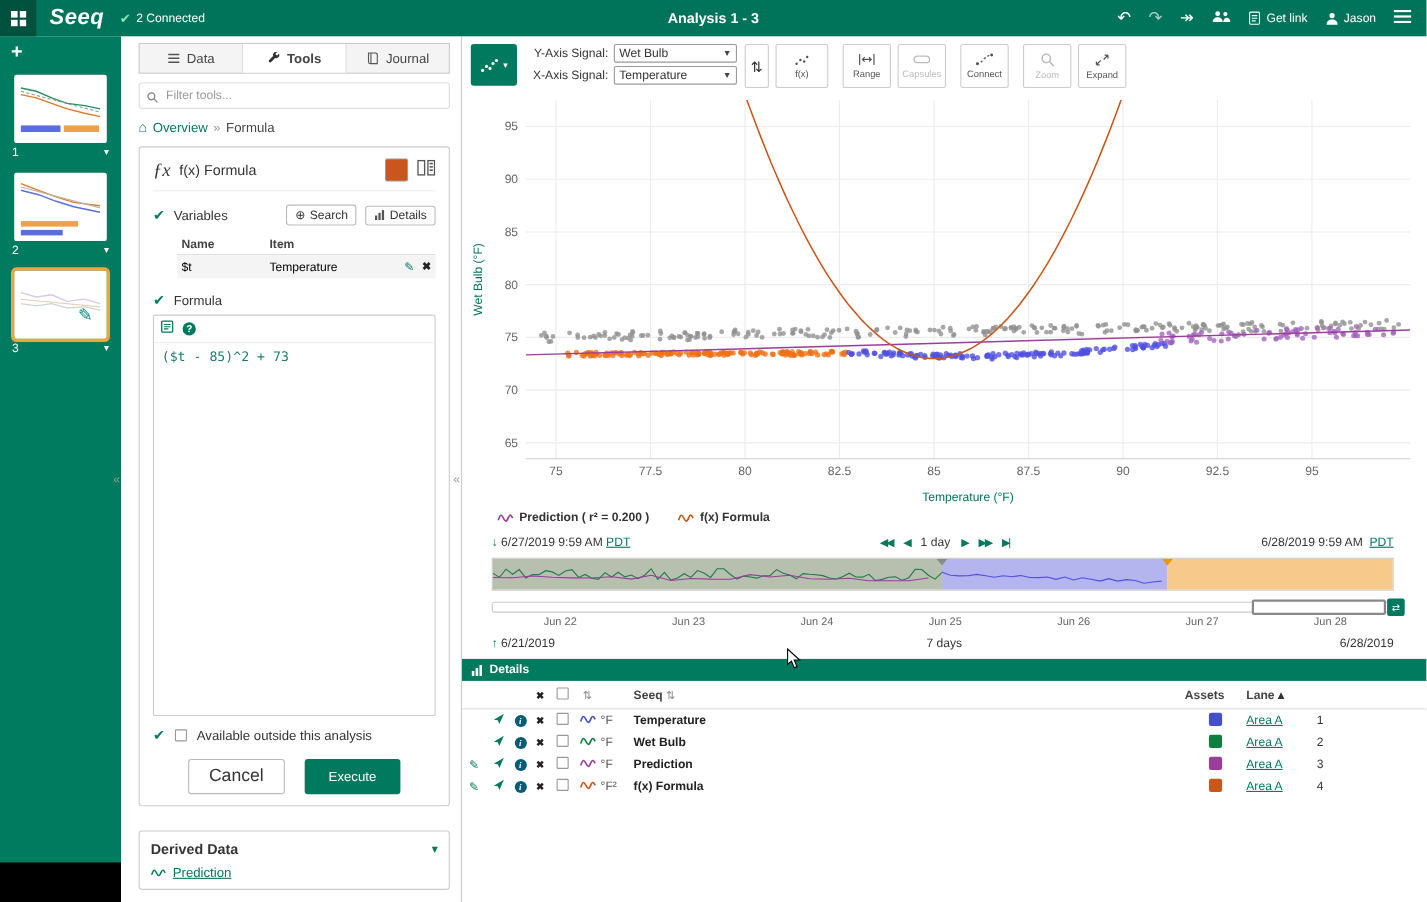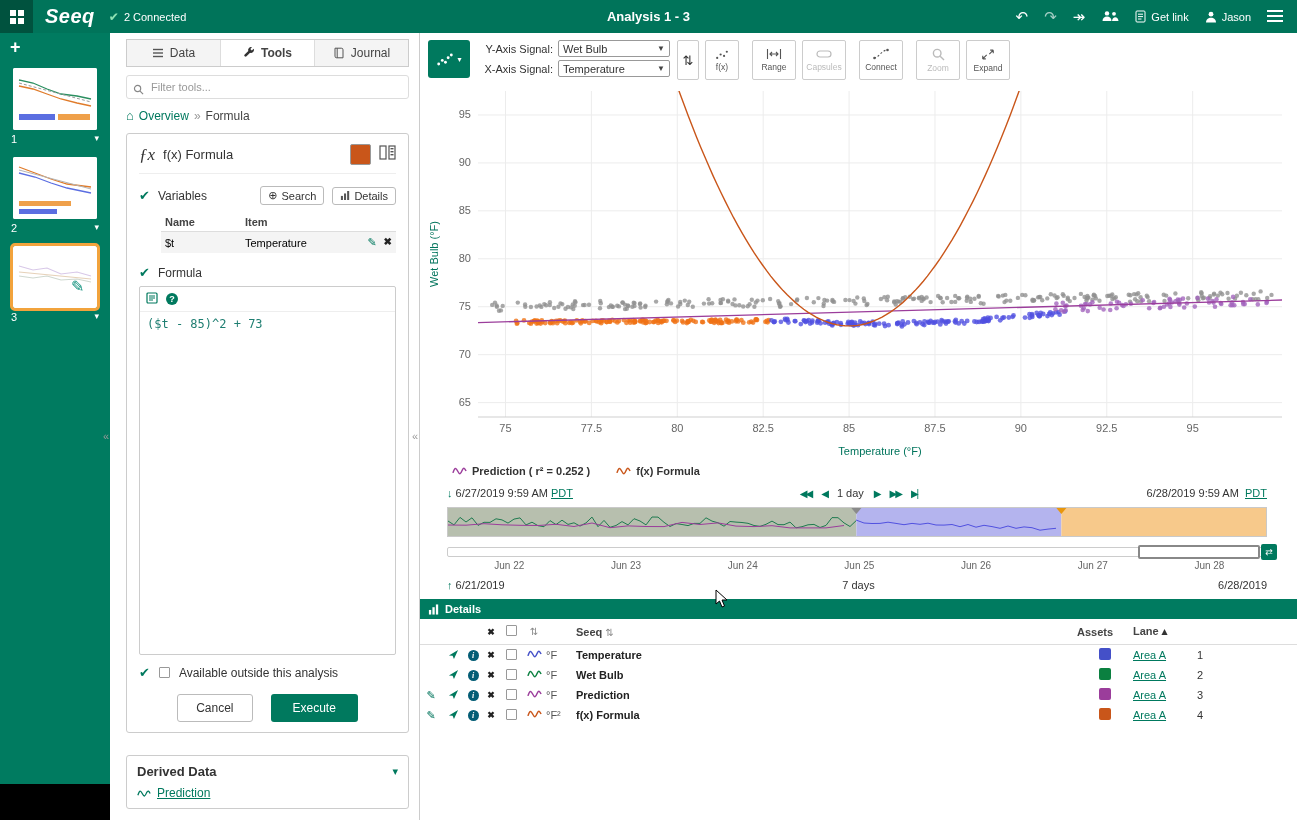--- a/index.html
+++ b/index.html
@@ -60,21 +60,21 @@
   .pencil { color:#00795e; cursor:pointer; font-size:11px; }
   .xdel { color:#222; cursor:pointer; font-size:10px; font-weight:bold; }
   .editor { border:1px solid #ccc; border-radius:2px; margin-top:6px; flex:1; display:flex; flex-direction:column; }
   .ed-toolbar { display:flex; align-items:center; gap:8px; padding:3px 6px; border-bottom:1px solid #eee; }
   .qmark { width:12px; height:12px; border-radius:50%; background:#00795e; color:#fff; font-size:9px; font-weight:bold; display:flex; align-items:center; justify-content:center; cursor:pointer; }
   .ed-text { padding:5px 7px; font-family:"DejaVu Sans Mono", monospace; font-size:12px; color:#1e7e71; flex:1; cursor:text; }
   .chk-row { display:flex; align-items:center; gap:9px; margin-top:10px; }
   .cbx { display:inline-block; width:11px; height:11px; border:1px solid #999; background:#fff; border-radius:1px; }
   .chk-label { font-size:12px; color:#333; }
   .btn-row { display:flex; justify-content:center; gap:18px; margin-top:14px; }
-  .btn-cancel { border:1px solid #bbb; border-radius:3px; background:#fff; color:#333; font-size:12px; padding:6px 18px; cursor:pointer; font-family:"Liberation Sans",sans-serif; }
+  .btn-cancel { border:1px solid #bbb; border-radius:3px; background:#fff; color:#333; font-size:16px; padding:6px 18px; cursor:pointer; font-family:"Liberation Sans",sans-serif; }
   .btn-exec { border:none; border-radius:3px; background:#00795e; color:#fff; font-size:12px; padding:6px 22px; cursor:pointer; font-family:"Liberation Sans",sans-serif; }
 
   .derived { border:1px solid #ccc; border-radius:3px; margin-top:22px; padding:8px 10px; }
   .dv-head { display:flex; align-items:center; }
   .dv-title { font-size:13px; color:#333; font-weight:bold; flex:1; }
   .dv-chev { color:#00795e; font-size:11px; cursor:pointer; }
   .dv-sub { font-size:10px; color:#888; margin-top:2px; padding-bottom:6px; border-bottom:1px solid #eee; }
   .dv-item { display:flex; align-items:center; gap:6px; margin-top:7px; }
   .dv-link { color:#00795e; font-size:12px; text-decoration:underline; cursor:pointer; }
 
@@ -87,21 +87,21 @@
   .axrow { display:flex; align-items:center; gap:5px; font-size:11px; color:#333; }
   .axrow .lbl { width:76px; text-align:right; }
   .selbox { width:112px; height:17px; border:1px solid #999; border-radius:2px; background:#fff; display:flex; align-items:center; font-size:11px; padding:0 4px; cursor:pointer; }
   .selbox .txt { flex:1; }
   .selbox .arr { font-size:8px; color:#444; }
   .tool-btn { width:44px; height:40px; border:1px solid #ccc; background:#fff; border-radius:2px; display:flex; flex-direction:column; align-items:center; justify-content:center; gap:2px; cursor:pointer; margin-left:-1px; }
   .tool-btn.first { margin-left:6px; }
   .tbtn-label { font-size:8.5px; color:#555; }
   .tool-btn.disabled .tbtn-label { color:#bbb; }
   .btn-swap { width:22px; height:40px; border:1px solid #ccc; border-radius:2px; background:#fff; color:#333; font-size:13px; display:flex; align-items:center; justify-content:center; cursor:pointer; }
-  .btn-fxs { width:34px;align-items:center; }
+  .btn-fxs { width:48px;align-items:center; }
 
   .chart-svg { display:block; margin-left:6px; }
   .tick { font-size:11px; fill:#666; font-family:"Liberation Sans",sans-serif; }
   .axis { font-size:11px; fill:#00745c; font-family:"Liberation Sans",sans-serif; }
 
   .legend-row { display:flex; gap:26px; padding-left:32px; height:20px; align-items:center; }
   .legend-item { display:flex; align-items:center; gap:5px; font-size:11px; font-weight:bold; color:#333; }
 
   .datenav { position:relative; display:flex; align-items:center; height:20px; padding:0 30px 0 27px; font-size:11px; color:#333; margin-top:2px; }
   .gicon { color:#00795e; font-weight:bold; }
@@ -1154,21 +1154,21 @@
           <polyline points="52.0,239.6 856.0,217.0" fill="none" stroke="#9b3d9b" stroke-width="1.3"></polyline>
           <path d="M216.9 -102.3 L221.0 -88.6 L225.2 -75.2 L229.3 -62.1 L233.4 -49.2 L237.5 -36.7 L241.7 -24.4 L245.8 -12.4 L249.9 -0.6 L254.0 10.8 L258.2 22.0 L262.3 32.9 L266.4 43.5 L270.5 53.9 L274.6 64.0 L278.8 73.8 L282.9 83.3 L287.0 92.6 L291.1 101.5 L295.3 110.2 L299.4 118.6 L303.5 126.8 L307.6 134.7 L311.8 142.3 L315.9 149.6 L320.0 156.6 L324.1 163.4 L328.2 169.9 L332.4 176.1 L336.5 182.0 L340.6 187.7 L344.7 193.1 L348.9 198.2 L353.0 203.0 L357.1 207.6 L361.2 211.8 L365.4 215.8 L369.5 219.6 L373.6 223.0 L377.7 226.2 L381.8 229.1 L386.0 231.7 L390.1 234.1 L394.2 236.1 L398.3 237.9 L402.5 239.5 L406.6 240.7 L410.7 241.7 L414.8 242.4 L419.0 242.8 L423.1 242.9 L427.2 242.8 L431.3 242.4 L435.4 241.7 L439.6 240.7 L443.7 239.5 L447.8 237.9 L451.9 236.1 L456.1 234.1 L460.2 231.7 L464.3 229.1 L468.4 226.2 L472.6 223.0 L476.7 219.6 L480.8 215.8 L484.9 211.8 L489.0 207.6 L493.2 203.0 L497.3 198.2 L501.4 193.1 L505.5 187.7 L509.7 182.0 L513.8 176.1 L517.9 169.9 L522.0 163.4 L526.2 156.6 L530.3 149.6 L534.4 142.3 L538.5 134.7 L542.6 126.8 L546.8 118.6 L550.9 110.2 L555.0 101.5 L559.1 92.6 L563.3 83.3 L567.4 73.8 L571.5 64.0 L575.6 53.9 L579.8 43.5 L583.9 32.9 L588.0 22.0 L592.1 10.8 L596.2 -0.6 L600.4 -12.4 L604.5 -24.4 L608.6 -36.7 L612.7 -49.2 L616.9 -62.1 L621.0 -75.2 L625.1 -88.6 L629.2 -102.3" fill="none" stroke="#c9561a" stroke-width="1.4"></path>
         </g>
       </svg>
 
     <div class="legend-row">
       <span class="legend-item">
         <svg class="wave" width="15" height="10" viewBox="0 0 16 10" style="color: rgb(155, 61, 155);">
             <path d="M1 7 C3 1 4 1 6 5 C8 9 9 9 11 4 C12.5 1 13.5 2 15 5" fill="none" stroke="currentColor" stroke-width="1.6"></path>
           </svg>
-        <span>Prediction ( r² = 0.252 )</span>
+        <span>Prediction ( r² = 0.200 )</span>
       </span>
       <span class="legend-item">
         <svg class="wave" width="15" height="10" viewBox="0 0 16 10" style="color: rgb(201, 86, 26);">
             <path d="M1 7 C3 1 4 1 6 5 C8 9 9 9 11 4 C12.5 1 13.5 2 15 5" fill="none" stroke="currentColor" stroke-width="1.6"></path>
           </svg>
         <span>f(x) Formula</span>
       </span>
     </div>
 
     <div class="datenav">

